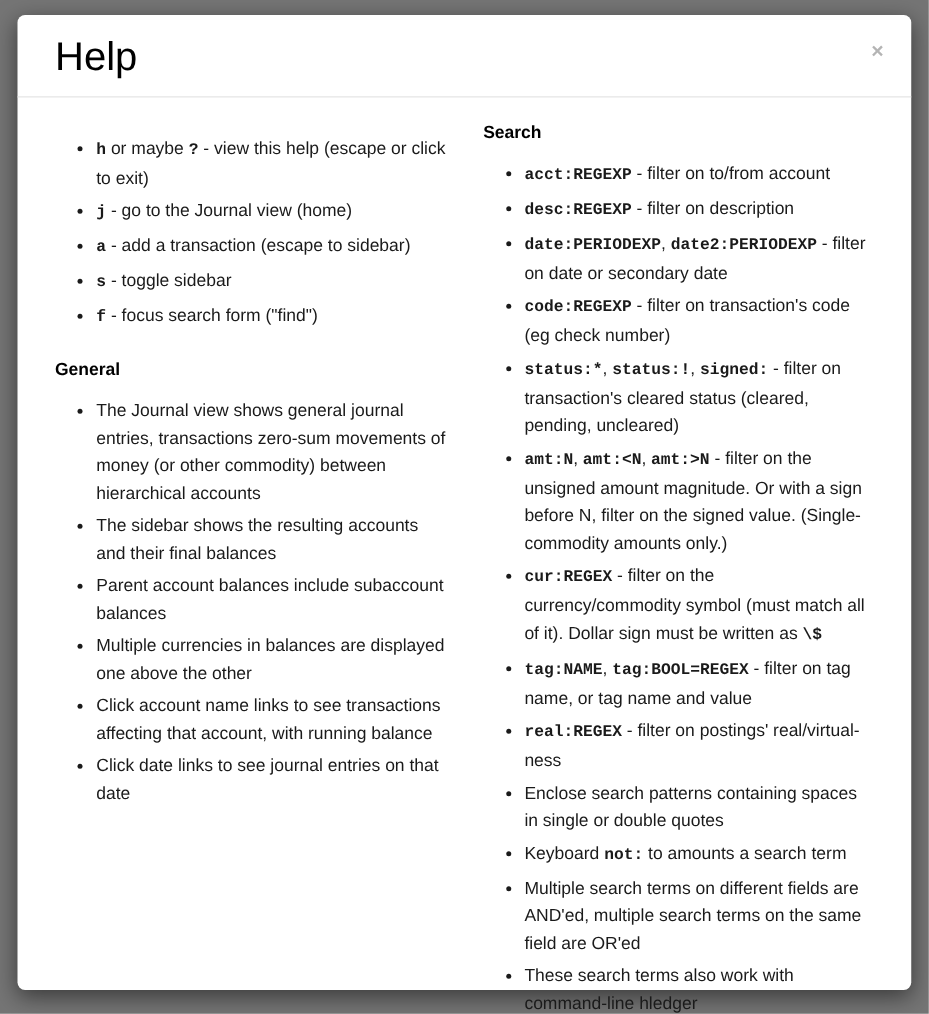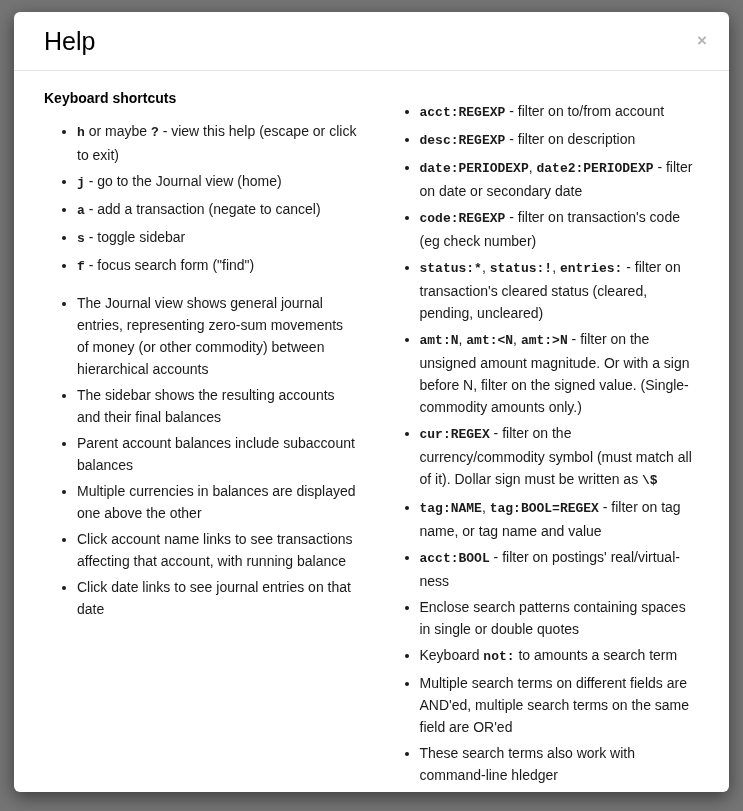--- a/index.html
+++ b/index.html
@@ -45,21 +45,21 @@
     border-radius: 6px;
     box-shadow: 0 5px 18px rgba(0,0,0,0.5);
   }
   .modal-header {
     position: relative;
     padding: 16px 15px 14px 30px;
     border-bottom: 1px solid var(--divider);
   }
   .modal-title {
     margin: 0;
-    font-size: 25px;
+    font-size: 32px;
     font-weight: 500;
     line-height: 1.1;
     color: #000;
   }
   .close {
     position: absolute; top: 20px; right: 22px;
     font-size: 17px; font-weight: bold;
     color: var(--close);
     line-height: 1;
     cursor: pointer;
@@ -102,48 +102,49 @@
   <div class="frag f3"></div>
 </div>
 
 <div class="modal">
   <div class="modal-header">
     <h2 class="modal-title">Help</h2>
     <span class="close">×</span>
   </div>
   <div class="modal-body">
     <div class="col" id="col-left">
-        <div class="section-heading">Keyboard shortcuts</div>
         <ul>
           <li><span class="code">h</span><span> or maybe </span><span class="code">?</span><span> - view this help (escape or click to exit)</span></li>
           <li><span class="code">j</span><span> - go to the Journal view (home)</span></li>
-          <li><span class="code">a</span><span> - add a transaction (negate to cancel)</span></li>
+          <li><span class="code">a</span><span> - add a transaction (escape to sidebar)</span></li>
           <li><span class="code">s</span><span> - toggle sidebar</span></li>
           <li><span class="code">f</span><span> - focus search form ("find")</span></li>
         </ul>
+        <div class="section-heading">General</div>
         <ul>
-          <li><span>The Journal view shows general journal entries, representing zero-sum movements of money (or other commodity) between hierarchical accounts</span></li>
+          <li><span>The Journal view shows general journal entries, transactions zero-sum movements of money (or other commodity) between hierarchical accounts</span></li>
           <li><span>The sidebar shows the resulting accounts and their final balances</span></li>
           <li><span>Parent account balances include subaccount balances</span></li>
           <li><span>Multiple currencies in balances are displayed one above the other</span></li>
           <li><span>Click account name links to see transactions affecting that account, with running balance</span></li>
           <li><span>Click date links to see journal entries on that date</span></li>
         </ul>
       </div>
     <div class="col" id="col-right">
+        <div class="section-heading">Search</div>
         <ul>
           <li><span class="code">acct:REGEXP</span><span> - filter on to/from account</span></li>
           <li><span class="code">desc:REGEXP</span><span> - filter on description</span></li>
           <li><span class="code">date:PERIODEXP</span><span>, </span><span class="code">date2:PERIODEXP</span><span> - filter on date or secondary date</span></li>
           <li><span class="code">code:REGEXP</span><span> - filter on transaction's code (eg check number)</span></li>
-          <li><span class="code">status:*</span><span>, </span><span class="code">status:!</span><span>, </span><span class="code">entries:</span><span> - filter on transaction's cleared status (cleared, pending, uncleared)</span></li>
+          <li><span class="code">status:*</span><span>, </span><span class="code">status:!</span><span>, </span><span class="code">signed:</span><span> - filter on transaction's cleared status (cleared, pending, uncleared)</span></li>
           <li><span class="code">amt:N</span><span>, </span><span class="code">amt:&lt;N</span><span>, </span><span class="code">amt:&gt;N</span><span> - filter on the unsigned amount magnitude. Or with a sign before N, filter on the signed value. (Single-commodity amounts only.)</span></li>
           <li><span class="code">cur:REGEX</span><span> - filter on the currency/commodity symbol (must match all of it). Dollar sign must be written as </span><span class="code">\$</span></li>
           <li><span class="code">tag:NAME</span><span>, </span><span class="code">tag:BOOL=REGEX</span><span> - filter on tag name, or tag name and value</span></li>
-          <li><span class="code">acct:BOOL</span><span> - filter on postings' real/virtual-ness</span></li>
+          <li><span class="code">real:REGEX</span><span> - filter on postings' real/virtual-ness</span></li>
           <li><span>Enclose search patterns containing spaces in single or double quotes</span></li>
           <li><span>Keyboard </span><span class="code">not:</span><span> to amounts a search term</span></li>
           <li><span>Multiple search terms on different fields are AND'ed, multiple search terms on the same field are OR'ed</span></li>
           <li><span>These search terms also work with command-line hledger</span></li>
         </ul>
       </div>
   </div>
 </div>
 
 </body></html>

